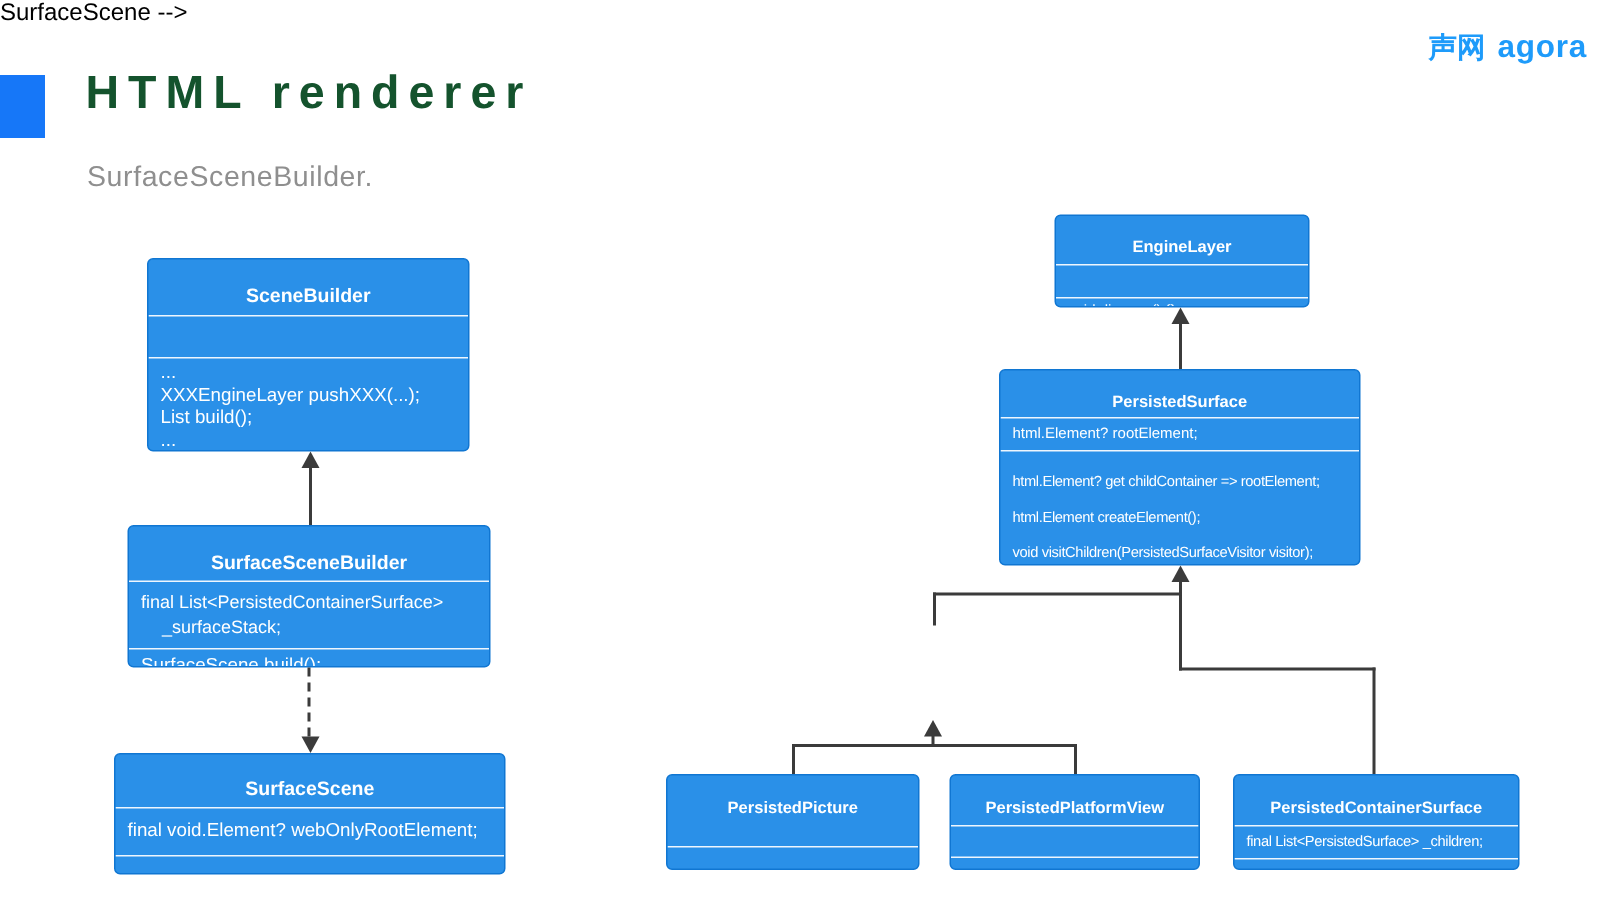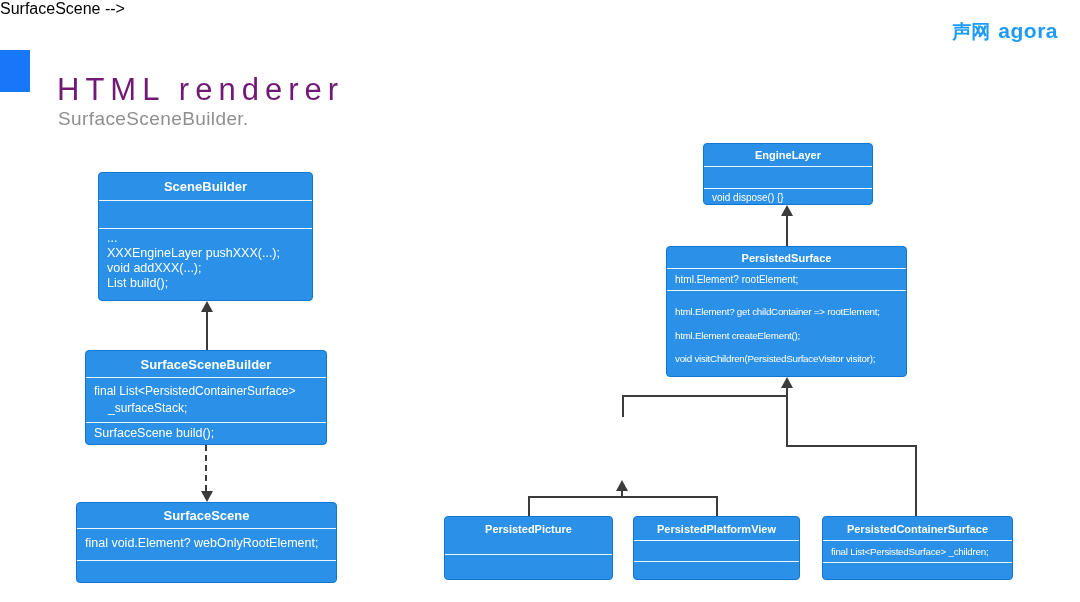--- a/index.html
+++ b/index.html
@@ -5,40 +5,40 @@
   * { margin:0; padding:0; box-sizing:border-box; }
   html,body { background:#ffffff; }
   body { font-family:"Liberation Sans", sans-serif; }
   .slide {
     position:relative; width:1080px; height:602px; background:#ffffff;
     overflow:hidden;
   }
   
   .accent-square { position:absolute; left:0; top:50px; width:30px; height:42px; background:#1677f8; }
   .page-title {
-    position:absolute; left:57px; top:72px;
-    font-size:31px; font-weight:400; letter-spacing:6px; color:#701a75;
+    position:absolute; left:57px; top:44px;
+    font-size:31px; font-weight:700; letter-spacing:6px; color:#14532d;
   }
   .subtitle {
     position:absolute; left:58px; top:108px;
     font-size:19px; color:#8f8f8f; letter-spacing:0.4px;
   }
   .logo { position:absolute; top:19px; right:22px; display:flex; align-items:baseline; gap:8px; color:#1e9bfa; }
   .logo-cn { font-size:19px; font-weight:800; }
   .logo-en { font-size:21px; font-weight:700; letter-spacing:0.5px; }
 
   
   .uml-box {
     position:absolute; display:flex; flex-direction:column;
     background:#2a90e8; border:1px solid #1076d2; border-radius:4px;
     color:#ffffff; overflow:hidden;
   }
   .uml-header {
     flex:0 0 auto; display:flex; align-items:center; justify-content:center;
-    font-weight:bold; text-align:center;
+    font-weight:bold; text-align:center;margin-top:10px;
   }
   .uml-sec { flex:0 0 auto; border-top:1.5px solid rgba(255,255,255,0.92); overflow:hidden; }
   .uml-sec .line { padding-left:8px; padding-right:4px; white-space:nowrap; }
   .big .uml-header { font-size:13px; }
   .big .line { font-size:12.5px; line-height:15px; }
   .small .uml-header { font-size:11px; }
   .small .line { font-size:10px; line-height:14px; }
   .tight { font-size:9.8px !important; letter-spacing:-0.25px; }
 
   
@@ -70,21 +70,20 @@
     <span class="logo-en">agora</span>
   </div>
 
   
   <div class="uml-box big" style="left:98px; top:172px; width:215px; height:129px;">
     <div class="uml-header" style="height:27px;">SceneBuilder</div>
     <div class="uml-sec" style="height:28px;"></div>
     <div class="uml-sec" style="height:74px; padding-top:2px;">
       <div class="line">...</div>
       <div class="line">XXXEngineLayer pushXXX(...);</div>
-      <div class="line">void addXXX(...);</div>
       <div class="line">List build();</div>
       <div class="line">...</div>
     </div>
   </div>
 
   
   <div class="arrow-up" style="left:201px; top:301px;"></div>
   <div class="vline" style="left:206px; top:311px; height:39px;"></div>
 
   <div class="uml-box big" style="left:85px; top:350px; width:242px; height:95px;">

